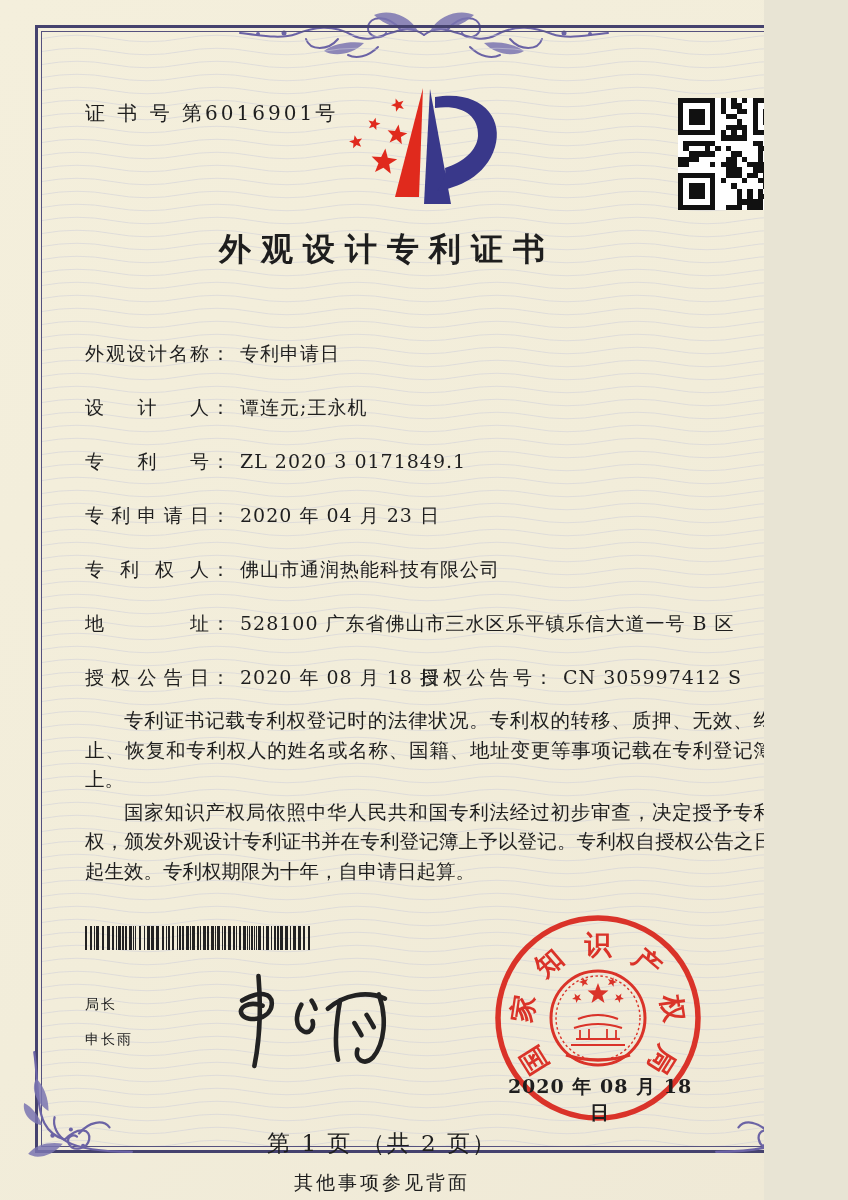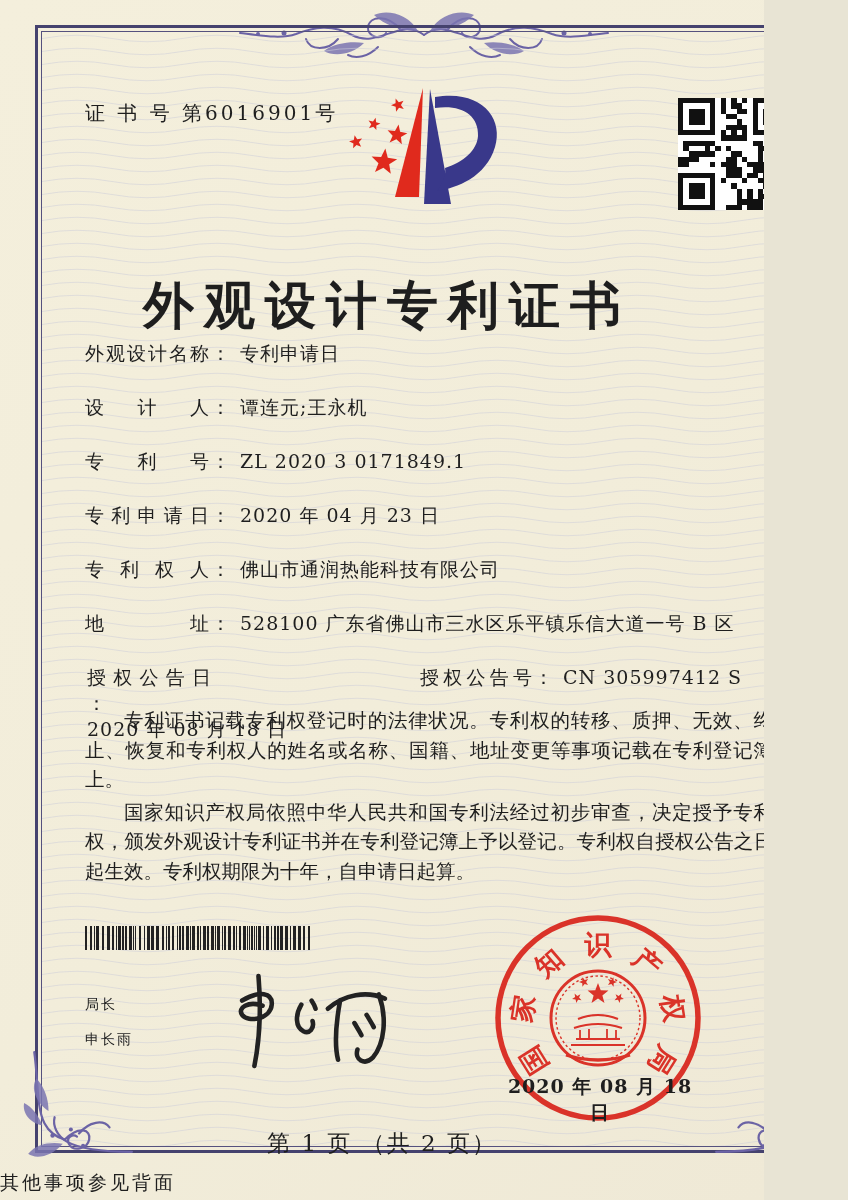--- a/index.html
+++ b/index.html
@@ -11,42 +11,42 @@
   }
   .abs{position:absolute;}
   
   .frame{left:35px;top:25px;width:766px;height:1128px;border:3px solid #45426e;box-sizing:border-box;}
   .frame-inner{position:absolute;left:3px;top:3px;right:3px;bottom:3px;border:1px solid #55517e;}
   .waves{left:42px;top:32px;width:752px;height:1114px;pointer-events:none;}
   
   .cert-no{left:85px;top:100px;font-size:20px;letter-spacing:3px;}
   .logo{left:335px;top:84px;width:175px;height:135px;}
   .qr{left:678px;top:98px;width:112px;height:112px;}
-  .title{left:0;right:0;top:228px;text-align:center;font-size:51px;font-weight:700;letter-spacing:10px;text-indent:10px;margin-top:44px;}
+  .title{left:0;right:0;top:228px;text-align:center;font-size:32px;font-weight:700;letter-spacing:10px;text-indent:10px;}
   
   .fields{left:85px;top:340px;width:692px;}
   .frow{display:flex;align-items:baseline;font-size:19px;line-height:26px;margin-bottom:28px;white-space:nowrap;}
   .flabel{display:inline-block;width:124px;text-align:justify;text-align-last:justify;}
   .fcolon{margin:0 10px 0 2px;}
   .fvalue{letter-spacing:1px;}
-  .grant-row{position:relative;flex-direction:column;}
+  .grant-row{position:relative;}
   .grant-no{position:absolute;left:335px;top:0;display:flex;align-items:baseline;white-space:nowrap;}
   .grant-no .flabel{width:112px;}
   
   .paras{left:85px;top:706px;width:688px;font-size:19.5px;line-height:29.5px;text-align:justify;}
   .paras p{margin:0 0 3px 0;text-indent:2em;}
   
   .barcode{left:85px;top:926px;width:228px;height:24px;}
   .director{left:85px;top:996px;font-size:14px;letter-spacing:2px;}
   .director .name{margin-top:17px;}
   .signature{left:213px;top:970px;width:195px;height:102px;}
   .seal{left:492px;top:912px;width:212px;height:212px;opacity:.93;}
   .seal-date{left:502px;top:1074px;width:196px;text-align:center;font-size:19px;letter-spacing:1px;font-weight:600;}
   .page-info{left:0;right:0;top:1128px;text-align:center;font-size:23px;letter-spacing:2px;}
-  .back-note{left:0;right:0;top:1170px;font-size:19px;letter-spacing:3px;}
+  .back-note{left:0;right:0;top:1170px;text-align:center;font-size:19px;letter-spacing:3px;}
   .flourish-bl{left:18px;top:1046px;width:120px;height:116px;}
   .flourish-br{left:710px;top:1046px;width:120px;height:116px;transform:scaleX(-1);}
   .top-orn{left:234px;top:3px;width:380px;height:62px;}
   #seal-arc text{font-size:27px;font-weight:700;fill:#d9261c;font-family:"DejaVu Serif","Liberation Serif",serif;}
   svg{display:block;}
 </style>
 </head>
 <body>
 
 <div class="stage">

